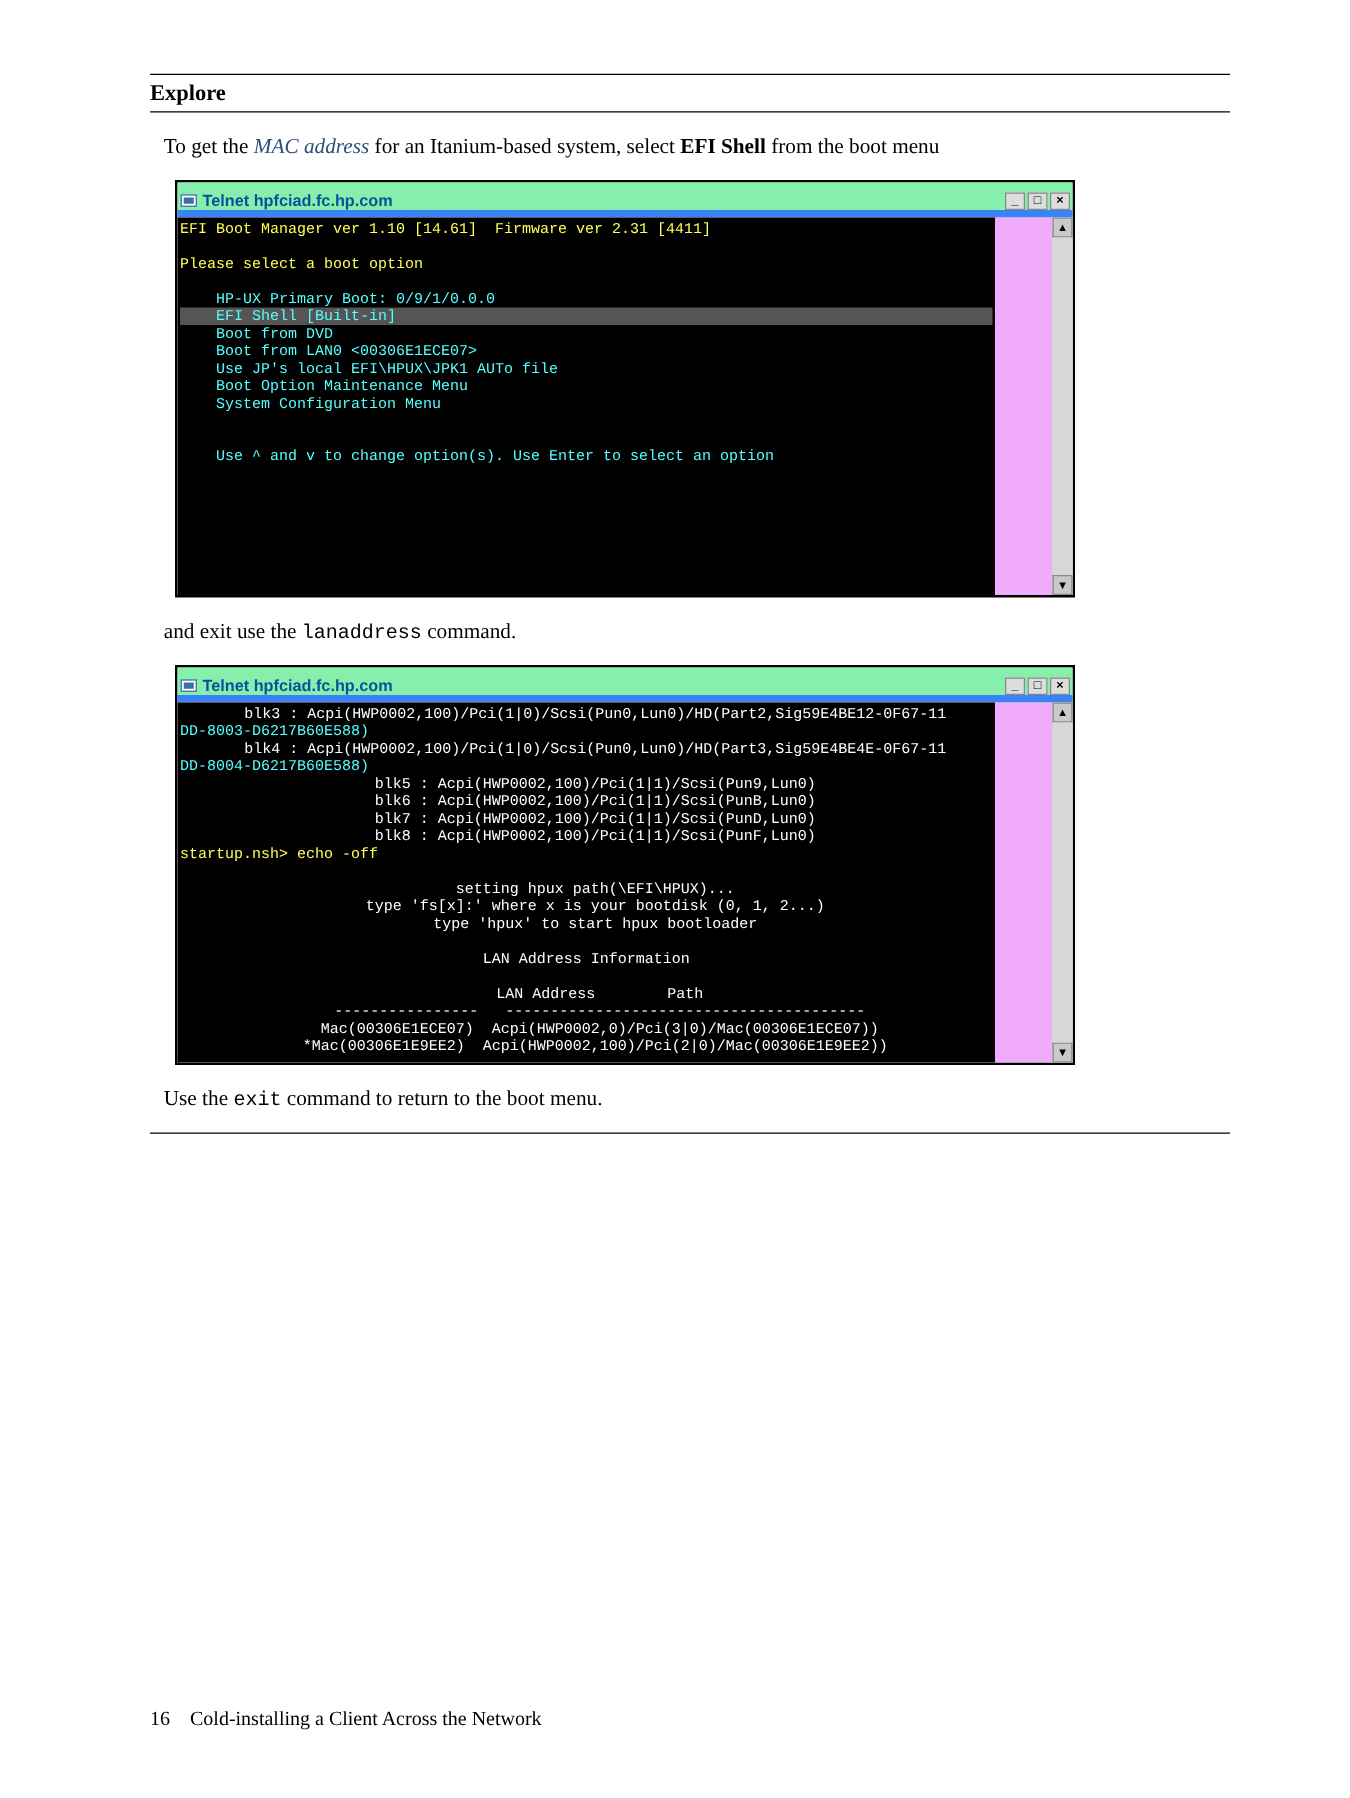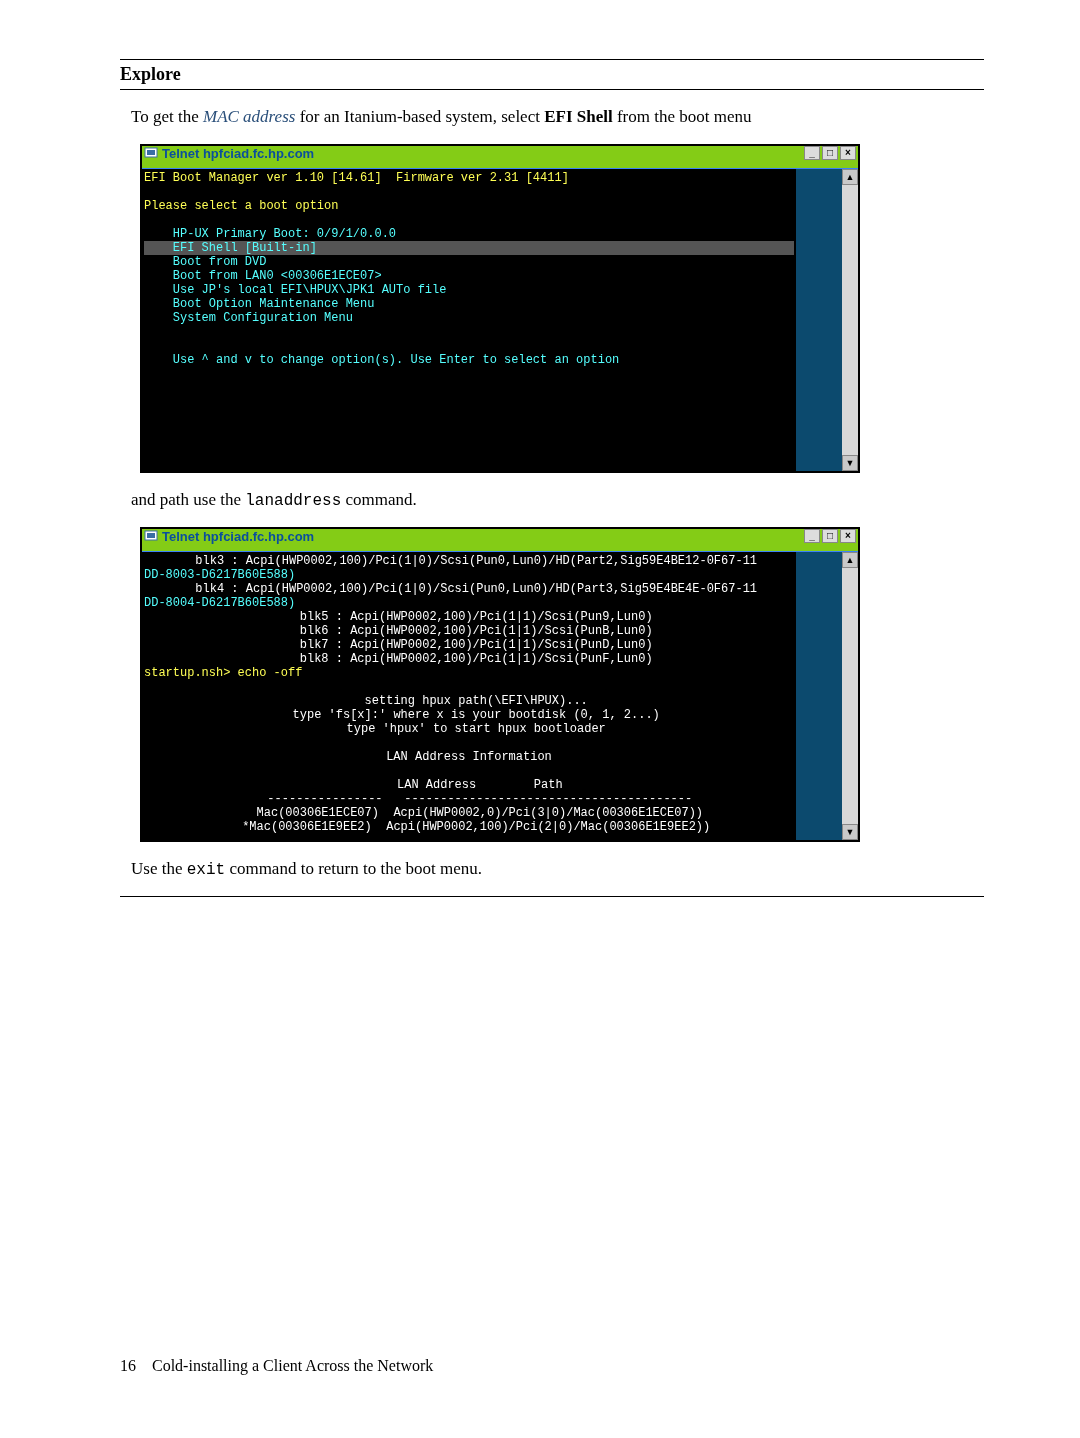--- a/index.html
+++ b/index.html
@@ -40,24 +40,24 @@
     font-size: 16px;
   }
   
   .term-window {
     width: 720px;
     border: 2px solid #000;
     margin: 6px 0 6px 20px;
     box-sizing: border-box;
   }
   .term-titlebar {
-    background: #84cc16;
-    display: flex;
-    align-items: flex-start;
-    border-bottom: 1px solid #3b82f6;
+    background: #86efac;
+    display: flex;
+    align-items: flex-end;
+    border-bottom: 6px solid #3b82f6;
     height: 22px;
     padding: 0 2px;
   }
   .term-titlebar .icon {
     width: 14px;
     height: 14px;
     margin-right: 4px;
     display: inline-flex;
     align-items: center;
     justify-content: center;
@@ -80,21 +80,21 @@
     border: 1px solid #888;
     font-family: Arial, sans-serif;
     font-size: 10px;
     line-height: 12px;
     text-align: center;
     font-weight: bold;
     box-sizing: border-box;
   }
   .term-body {
     display: flex;
-    background: #0c4a6e;
+    background: #f0abfc;
     gap: 46px;
   }
   .term-content {
     flex: 1;
     background: #000;
     color: #fff;
     font-family: "Courier New", monospace;
     font-size: 12px;
     line-height: 14px;
     padding: 2px 2px;
@@ -184,21 +184,21 @@
         </div>
       <div class="term-scroll">
         <div class="sb-btn">▲</div>
         <div class="sb-track"></div>
         <div class="sb-btn">▼</div>
       </div>
     </div>
   </div>
 
   <p class="body">
-    <span>and path use the </span><span class="code">lanaddress</span><span> command.</span>
+    <span>and exit use the </span><span class="code">lanaddress</span><span> command.</span>
   </p>
 
   <div class="term-window">
     <div class="term-titlebar">
       <span class="icon">
         <svg width="14" height="14">
             <rect x="1" y="2" width="12" height="9" fill="#fff" stroke="#3a6ea5"></rect>
             <rect x="3" y="4" width="8" height="5" fill="#3a6ea5"></rect>
           </svg>
       </span>

